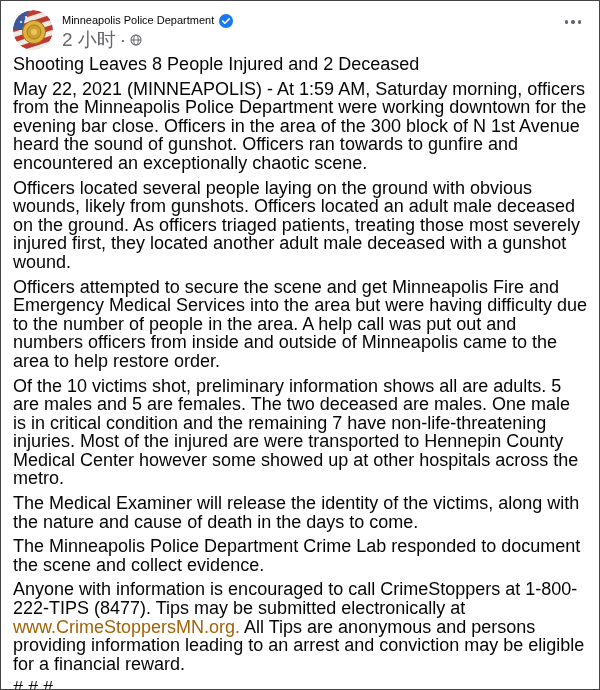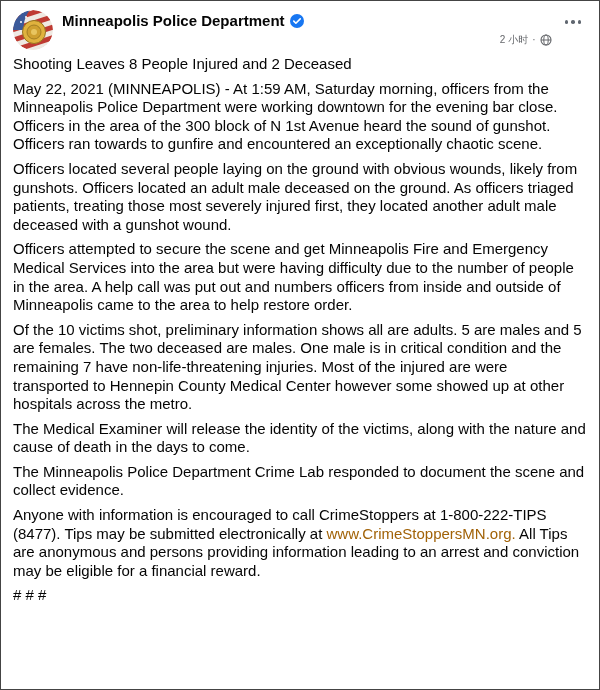--- a/index.html
+++ b/index.html
@@ -13,29 +13,29 @@
     background: #fff;
     border: 1px solid #444;
     display: flex; flex-direction: column;
     overflow: hidden;
   }
   
   .header { display: flex; align-items: flex-start; padding: 9px 14px 3px 12px; gap: 9px; }
   .avatar { width: 40px; height: 40px; border-radius: 50%; flex: 0 0 40px; overflow: hidden; cursor: pointer; }
   .head-text { flex: 1; padding-top: 1px; }
   .page-name-row { display: flex; align-items: center; gap: 5px; }
-  .page-name { font-size: 15px; font-weight: 700; color: #050505; line-height: 19px; cursor: pointer; }
+  .page-name { font-size: 11px; font-weight: 400; color: #050505; line-height: 19px; cursor: pointer; }
   .verified { width: 14px; height: 14px; display: inline-block; }
-  .meta-row { display: flex; align-items: center; gap: 4px; margin-top: 2px; font-size: 10px; color: #65676b; line-height: 16px; justify-content: flex-end; }
+  .meta-row { display: flex; align-items: center; gap: 4px; margin-top: 2px; font-size: 19px; color: #65676b; line-height: 16px; }
   .globe { width: 12px; height: 12px; display: inline-block; }
   .more-btn { display: flex; gap: 3px; padding: 10px 4px 4px; cursor: pointer; align-items: center; }
   .more-btn i { width: 3.5px; height: 3.5px; border-radius: 50%; background: #606770; display: block; }
   
   .post-text { padding: 2px 12px 0; flex: 0 1 auto; }
-  .post-text p { font-size: 15px; line-height: 18.6px; color: #050505; margin: 0 0 6px; }
+  .post-text p { font-size: 18px; line-height: 18.6px; color: #050505; margin: 0 0 6px; }
   .post-text a { color: #a16207; text-decoration: none; cursor: pointer; }
 </style>
 </head>
 <body>
 
 <div class="card">
 
   <div class="header">
     <div class="avatar">
       <svg viewBox="0 0 40 40" width="40" height="40">

